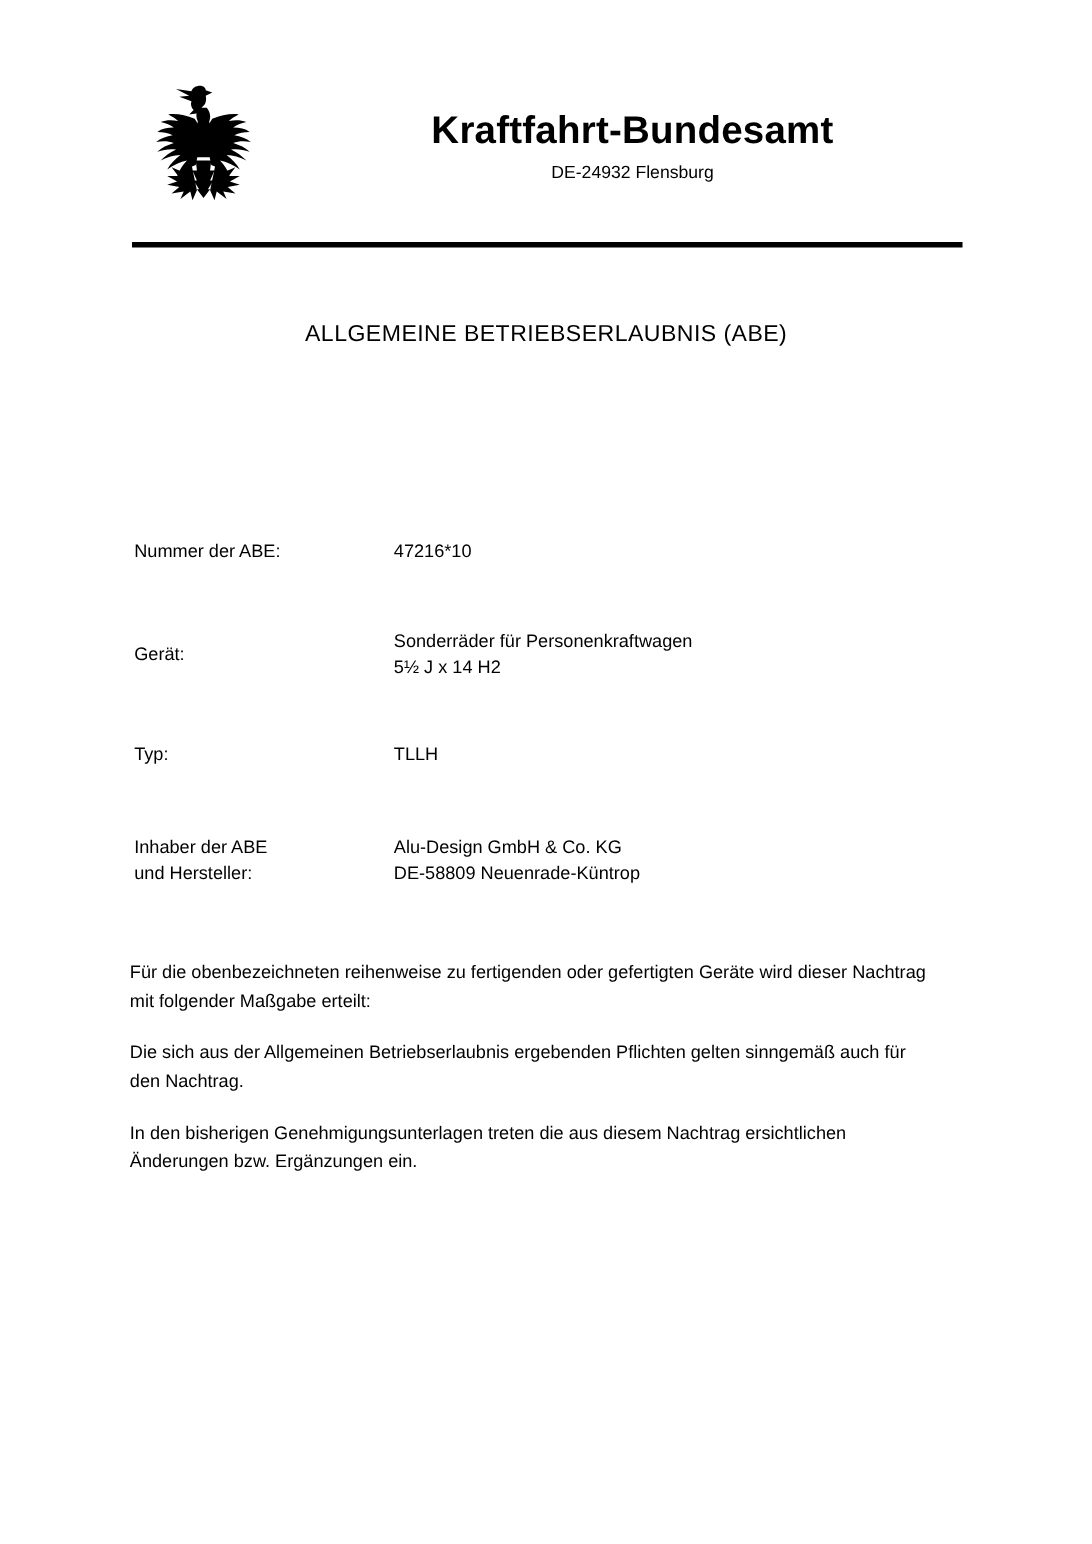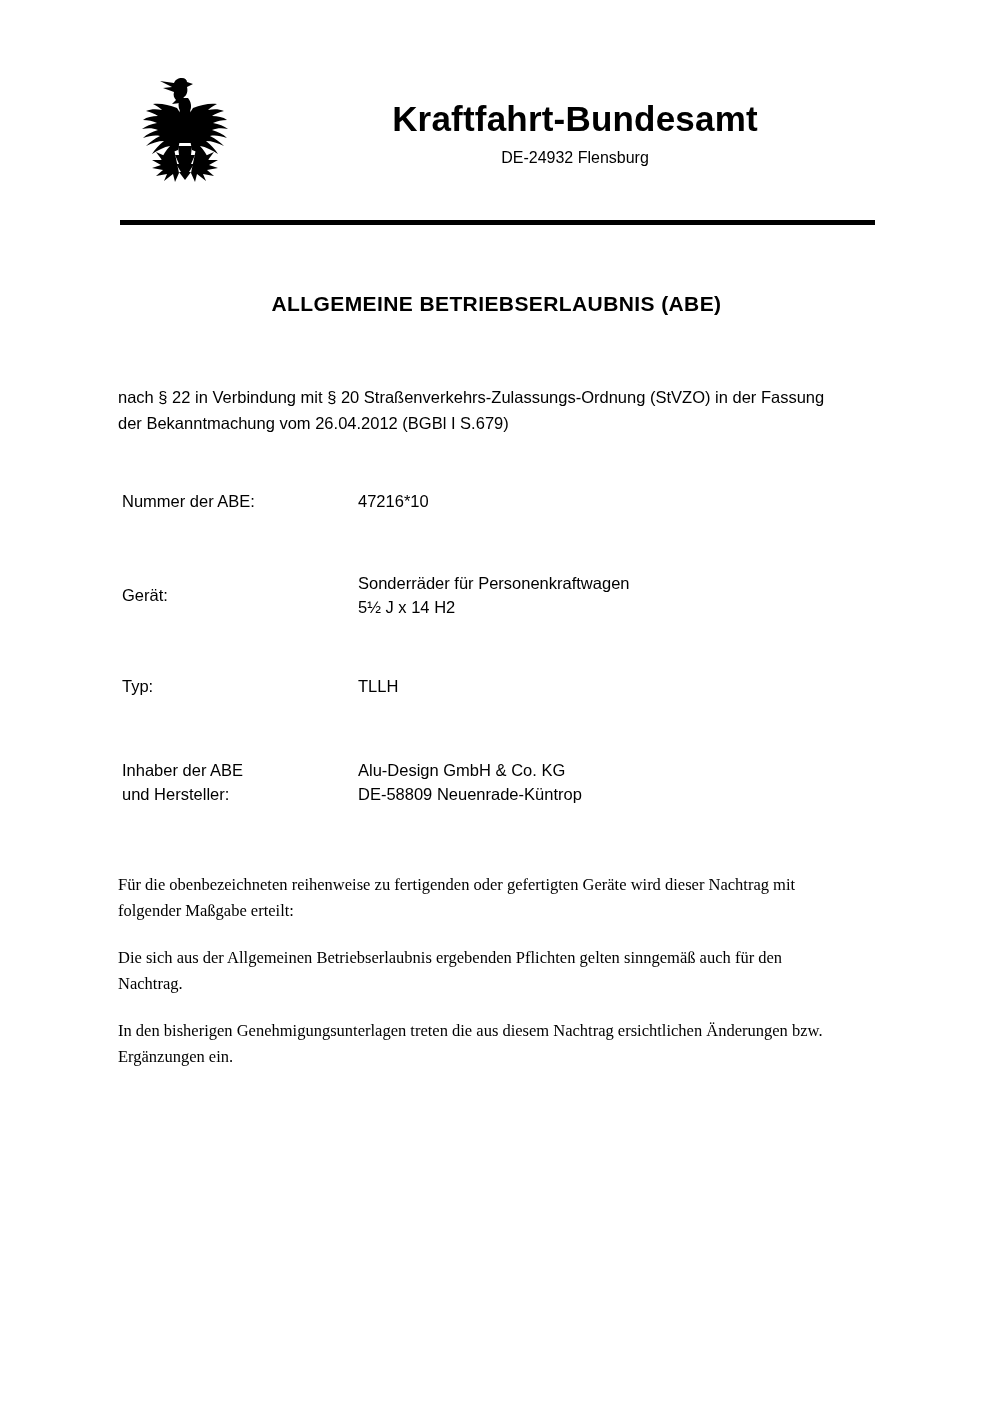--- a/index.html
+++ b/index.html
@@ -64,21 +64,21 @@
   }
 
   
   .doc-title {
     position: absolute;
     left: 0;
     top: 248px;
     width: 993px;
     text-align: center;
     font-size: 21px;
-    font-weight: bold;
+    font-weight: normal;
     letter-spacing: 0.4px;
   }
 
   .intro {
     position: absolute;
     left: 118px;
     top: 341px;
     width: 730px;
     font-size: 16.5px;
     line-height: 1.55;
@@ -114,21 +114,20 @@
   .paragraphs {
     position: absolute;
     left: 118px;
     top: 828px;
     width: 732px;
     font-size: 16.5px;
     line-height: 1.55;
   }
   .paragraphs p {
     margin: 0 0 22px 0;
-    font-family: Liberation Serif, serif;
   }
   .paragraphs p:last-child {
     margin-bottom: 0;
   }
 </style>
 </head>
 <body>
 
 <div class="page">
 
@@ -160,21 +159,20 @@
     <div class="header-text">
       <div class="org-title">Kraftfahrt-Bundesamt</div>
       <div class="org-sub">DE-24932 Flensburg</div>
     </div>
   </div>
 
   <div class="rule"></div>
 
   <div class="doc-title">ALLGEMEINE  BETRIEBSERLAUBNIS  (ABE)</div>
 
-  <div class="intro">nach § 22 in Verbindung mit § 20 Straßenverkehrs-Zulassungs-Ordnung (StVZO) in der Fassung der Bekanntmachung vom 26.04.2012 (BGBl I S.679)</div>
 
   <div class="fields">
 
     <div class="field-row">
       <div class="field-label">Nummer der ABE:</div>
       <div class="field-value">47216*10</div>
     </div>
 
     <div class="gap-1"></div>
 

